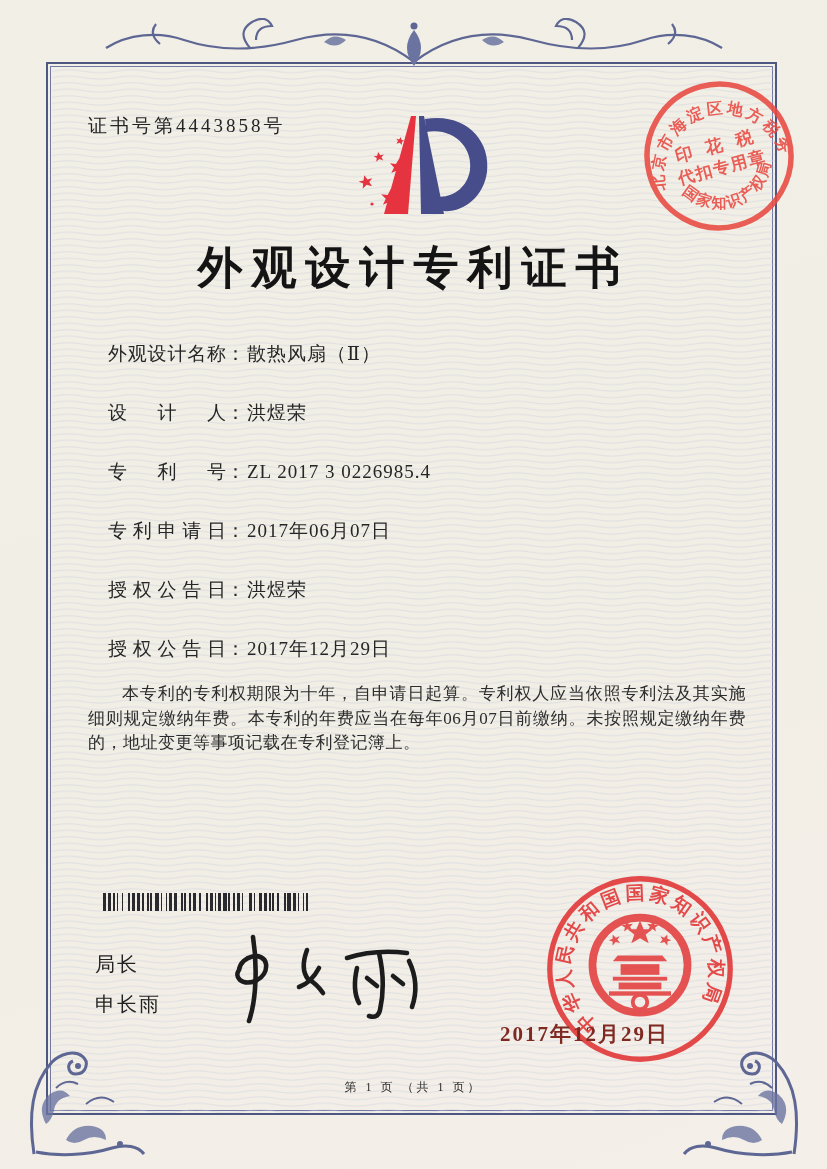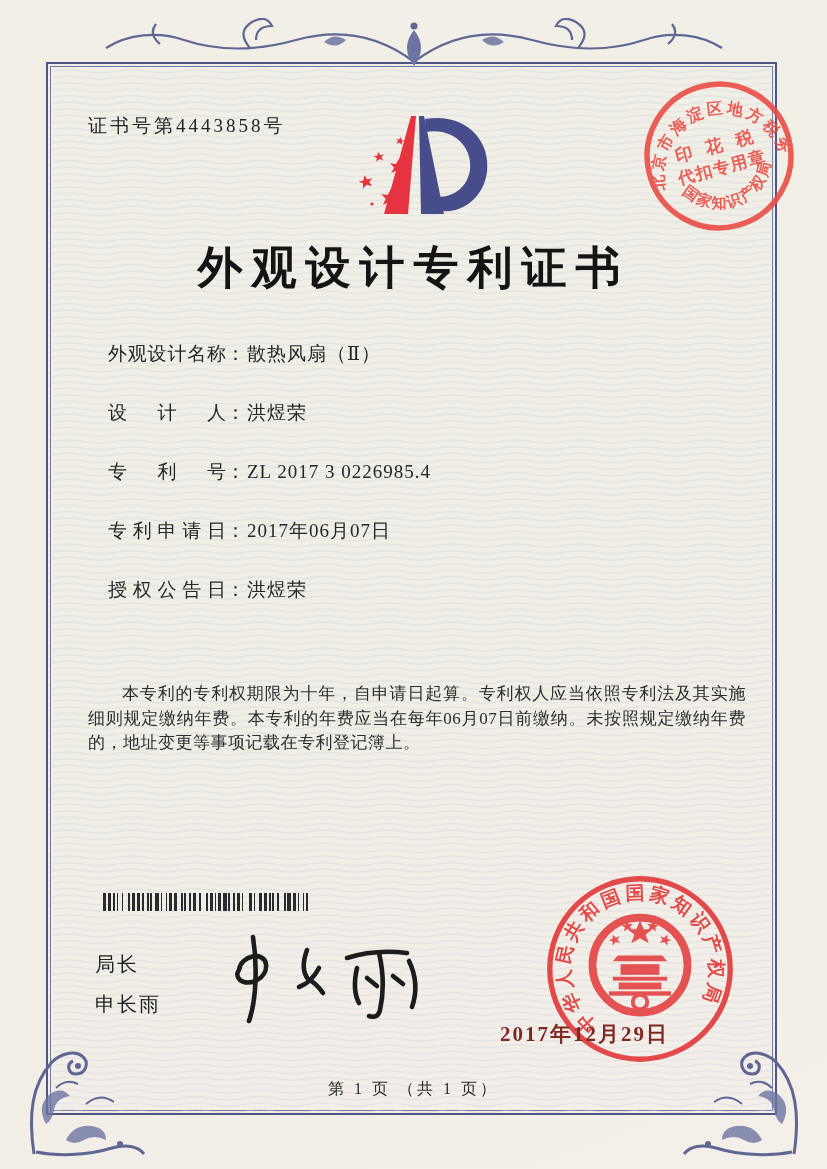--- a/index.html
+++ b/index.html
@@ -49,21 +49,21 @@
   .signer{position:absolute;left:95px;top:946px;font-size:20px;color:#222;line-height:40px;letter-spacing:2px;font-family:Liberation Mono, monospace;}
   .sig-svg{position:absolute;left:215px;top:928px;width:215px;height:100px;}
   
   .tax-stamp{position:absolute;left:640px;top:77px;width:158px;height:158px;opacity:.88;}
   .big-seal{position:absolute;left:543px;top:872px;width:194px;height:194px;opacity:.92;}
   .seal-date{
     position:absolute;left:500px;top:1020px;font-size:21px;font-weight:bold;
     color:#7e2a23;letter-spacing:2px;z-index:5;
   }
   
-  .footer{position:absolute;left:0;top:1079px;width:100%;text-align:center;font-size:16px;letter-spacing:3px;color:#2a2a2a;}
+  .footer{position:absolute;left:0;top:1079px;width:100%;text-align:center;font-size:12px;letter-spacing:3px;color:#2a2a2a;}
 </style>
 </head>
 <body>
 
 <div class="page">
 
   <svg width="0" height="0" style="position:absolute">
     <defs>
       <path id="star5" d="M0,-10 L2.9,-3.1 10,-3.1 4.5,1.2 6.9,8.1 0,4 -6.9,8.1 -4.5,1.2 -10,-3.1 -2.9,-3.1 Z"></path>
       <pattern id="waves" width="64" height="6.5" patternUnits="userSpaceOnUse">
@@ -151,20 +151,23 @@
       <span class="f-label">设计人</span><span class="f-colon">：</span><span class="f-value">洪煜荣</span>
     </div>
     <div class="field-row">
       <span class="f-label">专利号</span><span class="f-colon">：</span><span class="f-value">ZL 2017 3 0226985.4</span>
     </div>
     <div class="field-row">
       <span class="f-label">专利申请日</span><span class="f-colon">：</span><span class="f-value">2017年06月07日</span>
     </div>
     <div class="field-row">
       <span class="f-label">授权公告日</span><span class="f-colon">：</span><span class="f-value">洪煜荣</span>
+    </div>
+    <div class="field-row">
+      <span class="f-label">授权公告日</span><span class="f-colon">：</span><span class="f-value">2017年12月29日</span>
     </div>
   </div>
 
   <div class="body-text">
     <p>本专利的专利权期限为十年，自申请日起算。专利权人应当依照专利法及其实施细则规定缴纳年费。本专利的年费应当在每年06月07日前缴纳。未按照规定缴纳年费的，地址变更等事项记载在专利登记簿上。</p>
   </div>
 
   <div class="barcode"><i class="b" style="width: 3.4px;"></i><i style="width: 1.7px;"></i><i class="b" style="width: 3.4px;"></i><i style="width: 1.7px;"></i><i class="b" style="width: 1.7px;"></i><i style="width: 1.7px;"></i><i class="b" style="width: 1.7px;"></i><i style="width: 3.4px;"></i><i class="b" style="width: 1.7px;"></i><i style="width: 5.1px;"></i><i class="b" style="width: 1.7px;"></i><i style="width: 1.7px;"></i><i class="b" style="width: 3.4px;"></i><i style="width: 1.7px;"></i><i class="b" style="width: 3.4px;"></i><i style="width: 1.7px;"></i><i class="b" style="width: 1.7px;"></i><i style="width: 3.4px;"></i><i class="b" style="width: 1.7px;"></i><i style="width: 1.7px;"></i><i class="b" style="width: 1.7px;"></i><i style="width: 3.4px;"></i><i class="b" style="width: 3.4px;"></i><i style="width: 1.7px;"></i><i class="b" style="width: 1.7px;"></i><i style="width: 3.4px;"></i><i class="b" style="width: 1.7px;"></i><i style="width: 1.7px;"></i><i class="b" style="width: 3.4px;"></i><i style="width: 1.7px;"></i><i class="b" style="width: 3.4px;"></i><i style="width: 3.4px;"></i><i class="b" style="width: 1.7px;"></i><i style="width: 1.7px;"></i><i class="b" style="width: 1.7px;"></i><i style="width: 3.4px;"></i><i class="b" style="width: 1.7px;"></i><i style="width: 1.7px;"></i><i class="b" style="width: 3.4px;"></i><i style="width: 3.4px;"></i><i class="b" style="width: 1.7px;"></i><i style="width: 5.1px;"></i><i class="b" style="width: 1.7px;"></i><i style="width: 1.7px;"></i><i class="b" style="width: 3.4px;"></i><i style="width: 1.7px;"></i><i class="b" style="width: 1.7px;"></i><i style="width: 1.7px;"></i><i class="b" style="width: 3.4px;"></i><i style="width: 1.7px;"></i><i class="b" style="width: 3.4px;"></i><i style="width: 1.7px;"></i><i class="b" style="width: 1.7px;"></i><i style="width: 3.4px;"></i><i class="b" style="width: 1.7px;"></i><i style="width: 1.7px;"></i><i class="b" style="width: 3.4px;"></i><i style="width: 1.7px;"></i><i class="b" style="width: 1.7px;"></i><i style="width: 5.1px;"></i><i class="b" style="width: 3.4px;"></i><i style="width: 1.7px;"></i><i class="b" style="width: 1.7px;"></i><i style="width: 3.4px;"></i><i class="b" style="width: 3.4px;"></i><i style="width: 1.7px;"></i><i class="b" style="width: 3.4px;"></i><i style="width: 1.7px;"></i><i class="b" style="width: 1.7px;"></i><i style="width: 1.7px;"></i><i class="b" style="width: 1.7px;"></i><i style="width: 3.4px;"></i><i class="b" style="width: 1.7px;"></i><i style="width: 5.1px;"></i><i class="b" style="width: 1.7px;"></i><i style="width: 1.7px;"></i><i class="b" style="width: 3.4px;"></i><i style="width: 1.7px;"></i><i class="b" style="width: 3.4px;"></i><i style="width: 1.7px;"></i><i class="b" style="width: 1.7px;"></i><i style="width: 3.4px;"></i><i class="b" style="width: 1.7px;"></i><i style="width: 1.7px;"></i><i class="b" style="width: 1.7px;"></i><i style="width: 3.4px;"></i></div>
 
   <div class="signer">

